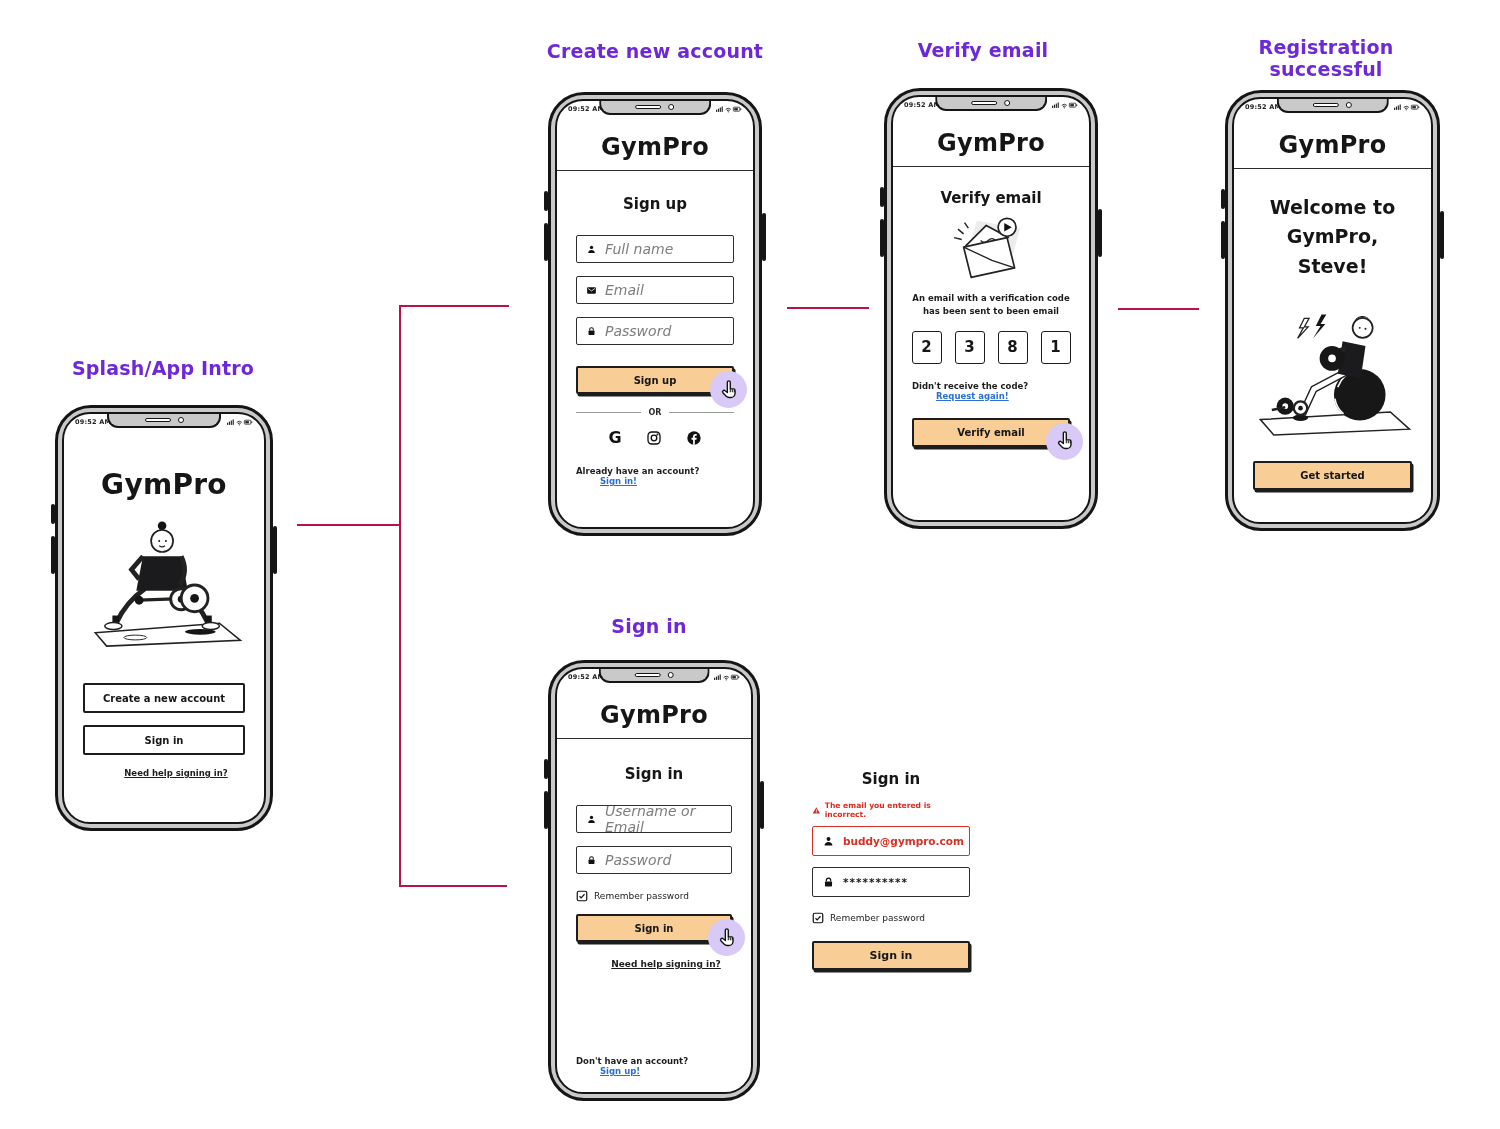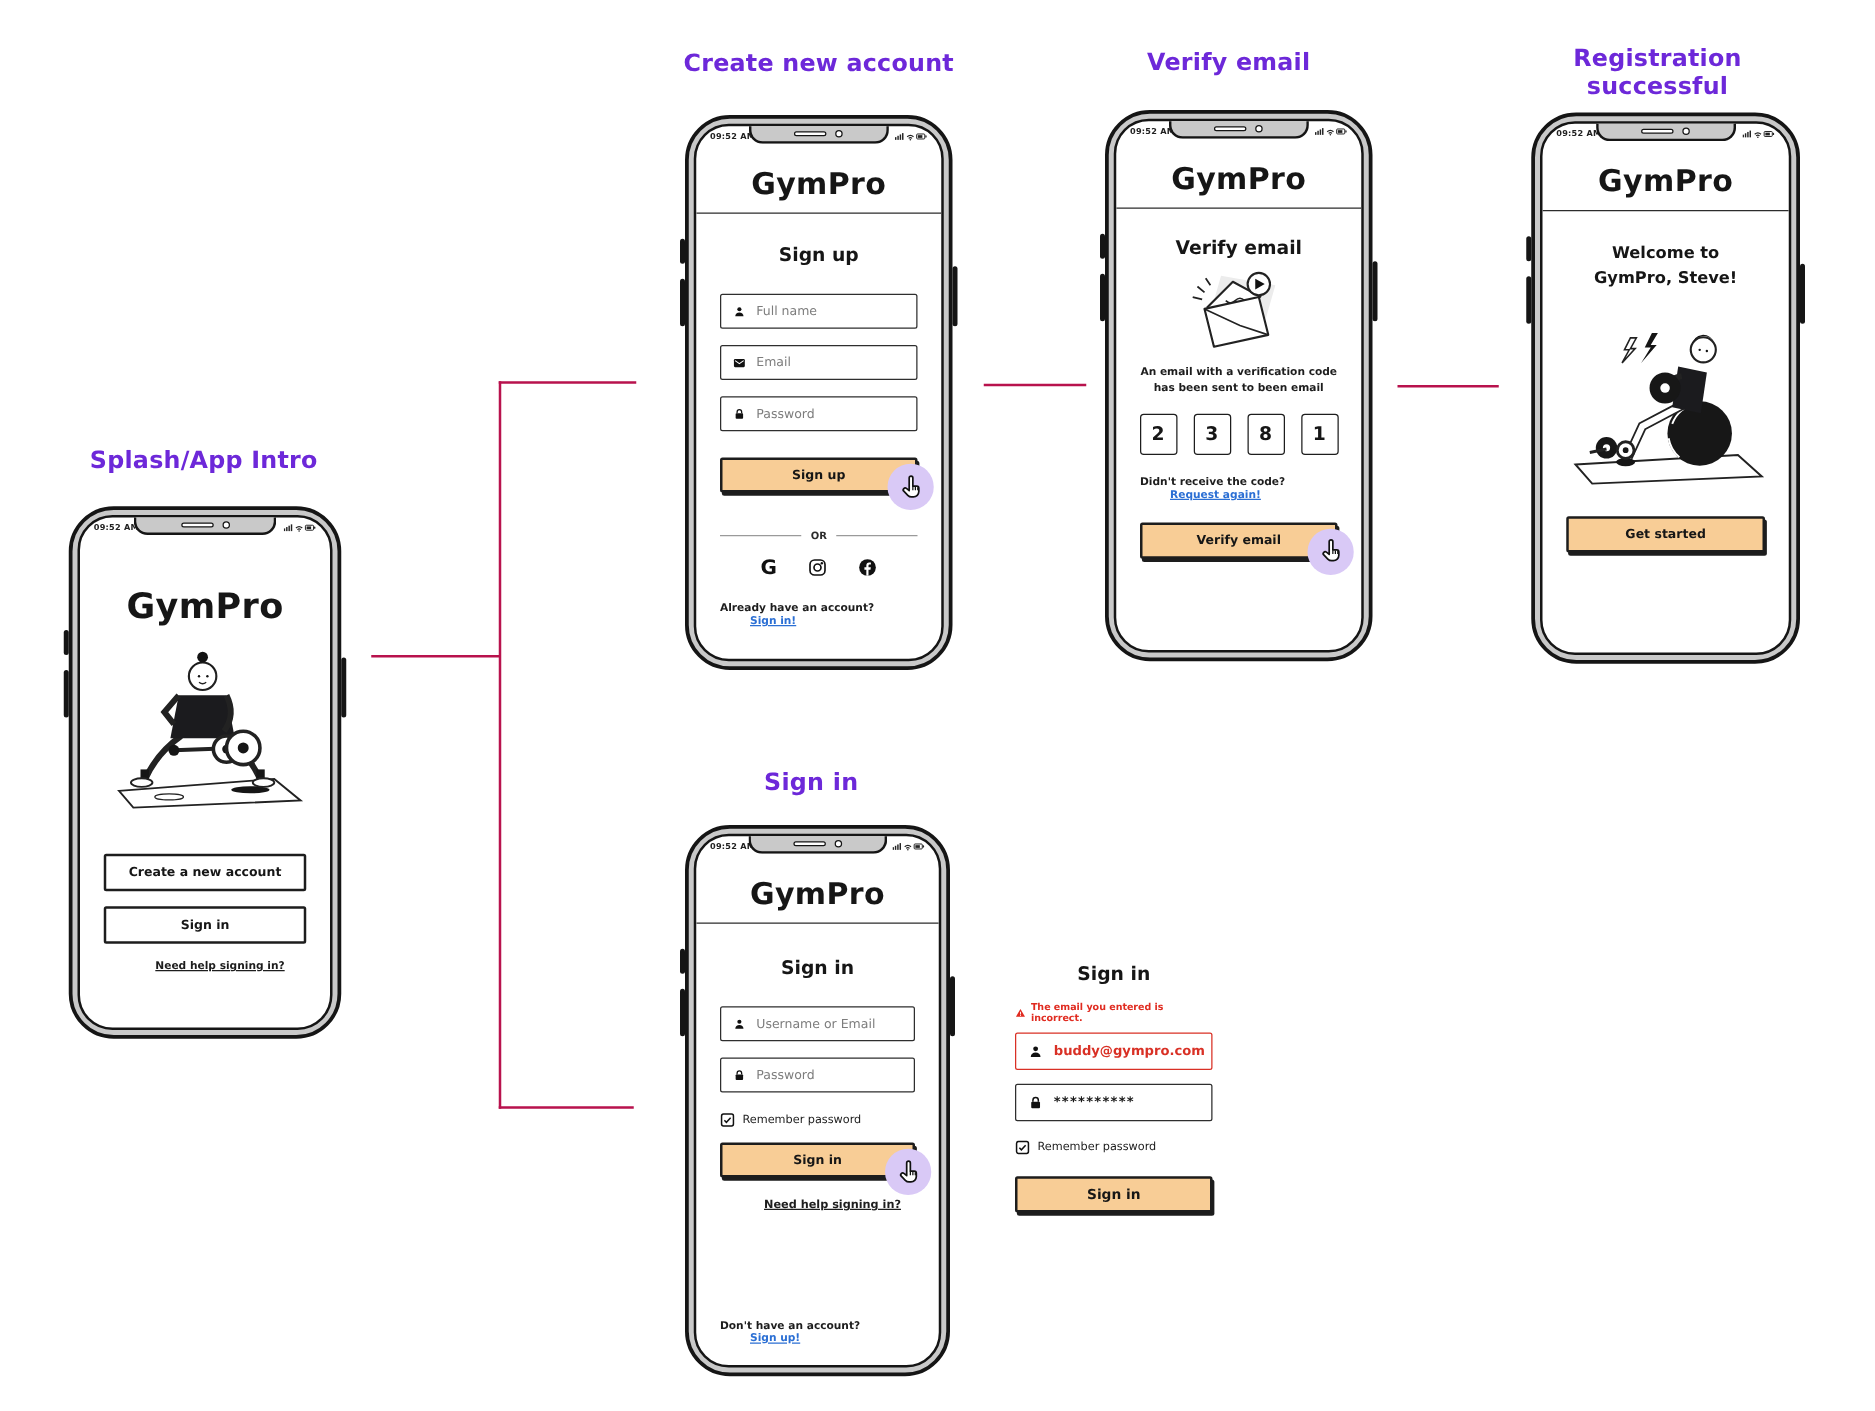--- a/index.html
+++ b/index.html
@@ -33,21 +33,21 @@
   
   .app-header { margin-top:32px; text-align:center; }
   .app-title { font-size:24px; font-weight:700; color:#161616; letter-spacing:.3px; }
   .app-header.ruled { border-bottom:1.5px solid #2c2c2c; padding-bottom:9px; }
   .content { flex:1; display:flex; flex-direction:column; align-items:center;
     padding:0 19px; width:100%; }
   .screen-heading { font-size:15px; font-weight:700; color:#161616; text-align:center; }
 
   .field { display:flex; align-items:center; gap:8px; width:100%; height:28px;
     border:1.5px solid #2e2e2e; border-radius:2px; background:#fff; padding:0 9px; }
-  .field .ph { color:#7d7d7d; font-size:10px; }
+  .field .ph { color:#7d7d7d; font-size:14px;font-style:italic; }
   .ic { width:11px; height:11px; flex:0 0 auto; }
 
   .btn-wrap { position:relative; width:100%; }
   .btn-primary { width:100%; height:28px; background:#f8cd96; border:2px solid #1d1d1d;
     border-radius:2px; box-shadow:1.5px 2.5px 0 #1d1d1d; display:flex; align-items:center;
     justify-content:center; font-size:10px; font-weight:700; color:#161616; cursor:pointer; }
   .btn-outline { width:100%; height:30px; background:#fff; border:2px solid #1d1d1d;
     border-radius:2px; display:flex; align-items:center; justify-content:center;
     font-size:10px; font-weight:700; color:#161616; cursor:pointer; }
   .cursor-badge { position:absolute; right:-13px; top:5px; width:37px; height:37px;
@@ -237,21 +237,21 @@
         <span class="ph">Password</span>
       </div>
       <div class="btn-wrap" style="margin-top:21px">
         <div class="btn-primary">Sign up</div>
         <div class="cursor-badge">
           <svg viewBox="0 0 24 24">
               <use href="#def-hand"></use>
             </svg>
         </div>
       </div>
-      <div class="or-divider" style="margin-top:30px">
+      <div class="or-divider" style="margin-top:14px">
           <span>OR</span>
         </div>
       <div class="social-row" style="margin-top:11px">
         <span class="g-letter">G</span>
         <svg class="social-svg" viewBox="0 0 24 24">
             <rect x="3" y="3" width="18" height="18" rx="5.5" fill="none" stroke="#111" stroke-width="2"></rect>
             <circle cx="12" cy="12" r="4.2" fill="none" stroke="#111" stroke-width="2"></circle>
             <circle cx="17.2" cy="6.8" r="1.5" fill="#111"></circle>
           </svg>
         <svg class="social-svg" viewBox="0 0 24 24">
@@ -335,21 +335,21 @@
     <div class="statusbar">
       <span class="time">09:52 AM</span>
       <svg width="26" height="8" viewBox="0 0 36 10">
           <use href="#def-status"></use>
         </svg>
     </div>
     <div class="app-header ruled">
       <div class="app-title">GymPro</div>
     </div>
     <div class="content">
-      <div class="screen-heading" style="margin-top:24px;font-size:13px;line-height:1.55">
+      <div class="screen-heading" style="margin-top:24px;font-size:19px;line-height:1.55">
         <span>Welcome to</span><br>
         <span>GymPro, Steve!</span>
       </div>
       <svg class="illus" style="margin-top:8px" width="172" height="158" viewBox="0 0 180 160">
         <path d="M14 134 L150 126 L170 144 L28 150 Z" fill="none" stroke="#222" stroke-width="1.6"></path>
         <path d="M78 24 l-6 12 h5 l-8 13 13-15 h-5 l6-10z" fill="#151515"></path>
         <path d="M60 28 l-5 10 h4 l-6 11 11-12 h-4 l5-9z" fill="none" stroke="#222" stroke-width="1.3"></path>
         <circle cx="118" cy="108" r="27" fill="#171717"></circle>
         <path d="M95 100 a27 27 0 0 1 20 -17" stroke="#fff" stroke-width="1.6" fill="none"></path>
         <path d="M101 128 a27 27 0 0 1 -9 -16" stroke="#fff" stroke-width="1.6" fill="none"></path>

